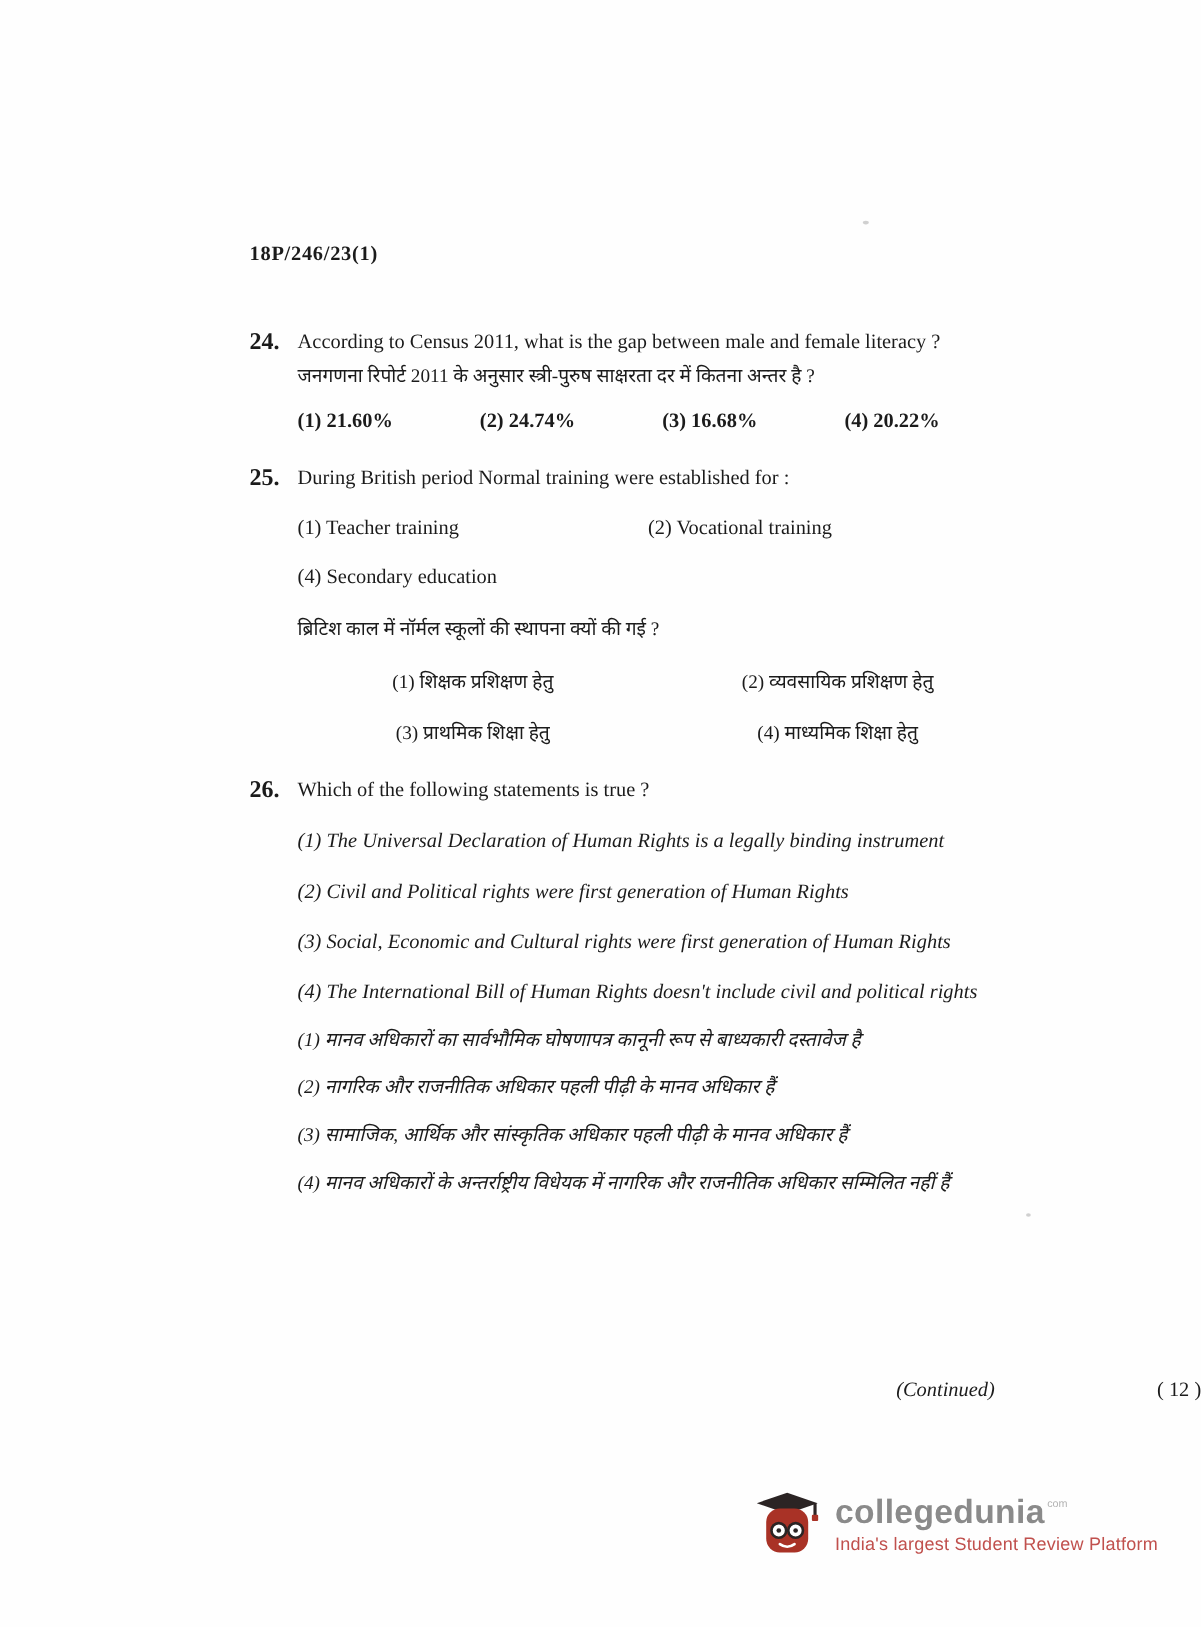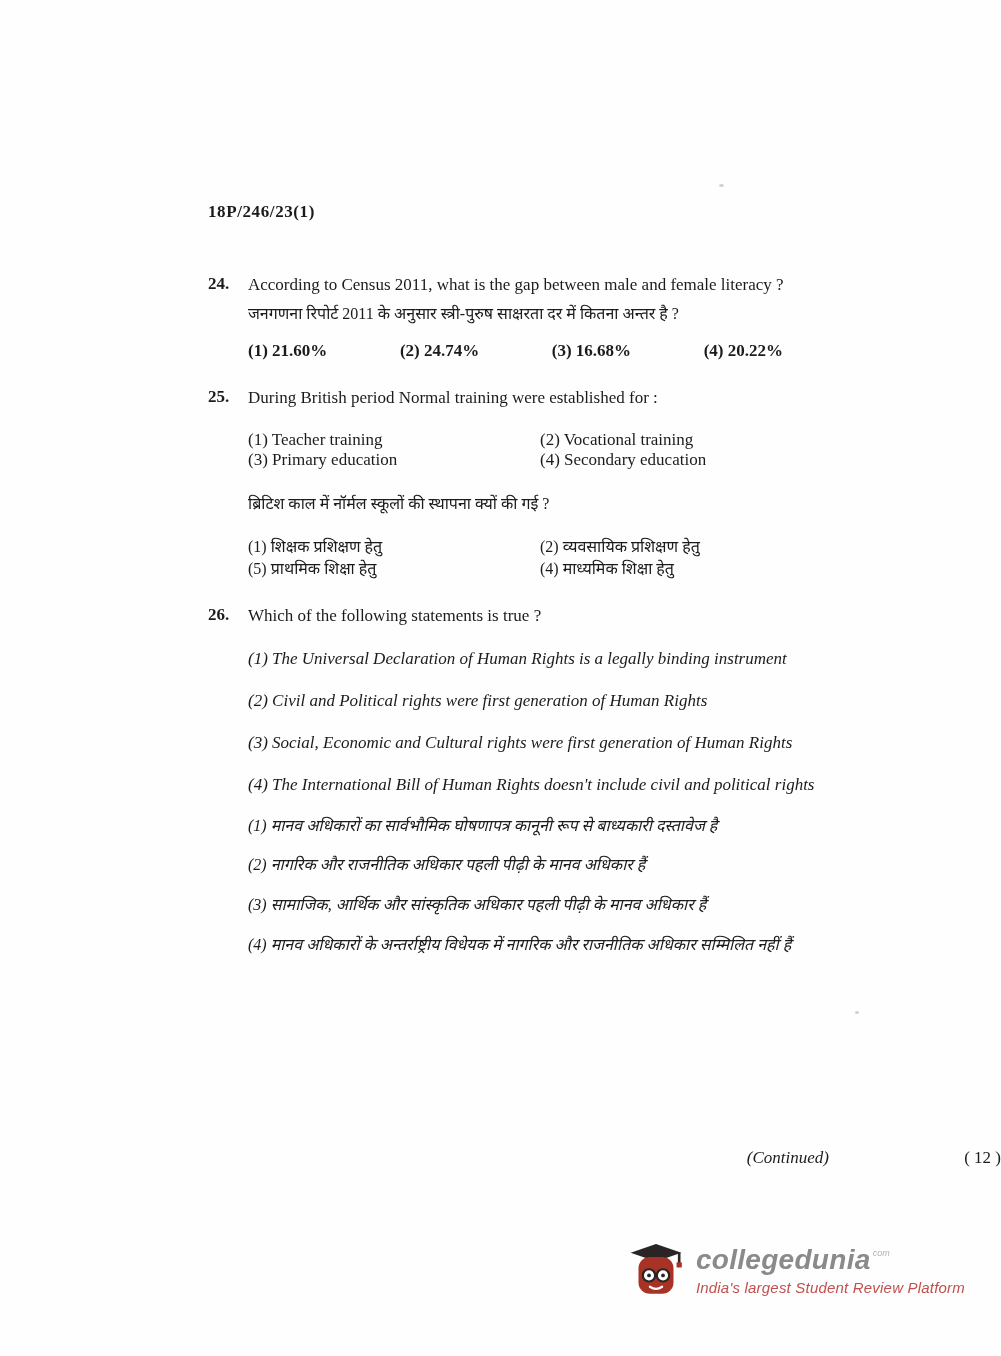--- a/index.html
+++ b/index.html
@@ -21,41 +21,42 @@
   .paper-code {
     font-size: 17px;
     font-weight: 600;
     letter-spacing: 0.6px;
     margin-bottom: 52px;
   }
   .question { margin-top: 26px; }
   .qrow { display: flex; align-items: flex-start; }
   .qnum {
     flex: 0 0 40px;
-    font-size: 17px;
+    font-size: 20px;
     font-weight: 600;
   }
   .qbody { flex: 1 1 auto; }
   .en { margin: 0; font-size: 17px; line-height: 1.35; }
   .hi { margin: 5px 0 0 0; font-size: 16px; line-height: 1.45; }
   .opts-inline {
     display: flex;
     justify-content: space-between;
     width: 535px;
     margin-top: 16px;
     font-size: 17px;
     font-weight: 600;
   }
   .opts-grid {
     display: grid;
     grid-template-columns: 292px auto;
+    row-gap: 21px;
     margin-top: 20px;
     font-size: 17px;
   }
-  .opts-grid.hi-grid { font-size: 16px; }
+  .opts-grid.hi-grid { font-size: 16px; text-align: center; }
   .hi-question { margin-top: 22px; }
   .opt-par {
     margin: 20px 0 0 0;
     padding-left: 30px;
     text-indent: -30px;
     font-size: 17px;
     line-height: 1.3;
     font-style: italic;
   }
   .opt-par.hi-par { font-size: 16px; margin-top: 19px; }
@@ -75,21 +76,21 @@
   }
   .logo {
     position: absolute;
     top: 1243px;
     right: 36px;
     display: flex;
     align-items: center;
     gap: 12px;
     font-family: "Liberation Sans", sans-serif;
   }
-  .logo-text { display: flex; flex-direction: column; font-style: italic; }
+  .logo-text { display: flex; flex-direction: column; }
   .brand-row { display: flex; align-items: flex-start; }
   .brand-name {
     font-size: 28px;
     font-weight: 700;
     color: #8a8a8a;
     letter-spacing: 0.3px;
     line-height: 1;
   }
   .brand-tld {
     font-size: 9px;
@@ -141,28 +142,27 @@
     </section>
 
     <section class="question">
       <div class="qrow">
         <span class="qnum">25.</span>
         <div class="qbody">
           <p class="en">During British period Normal training were established for :</p>
           <div class="opts-grid">
             <span>(1) Teacher training</span>
             <span>(2) Vocational training</span>
-            <span>(3) Primary education</span>
             <span>(4) Secondary education</span>
           </div>
           <p class="hi hi-question">ब्रिटिश काल में नॉर्मल स्कूलों की स्थापना क्यों की गई ?</p>
           <div class="opts-grid hi-grid">
             <span>(1) शिक्षक प्रशिक्षण हेतु</span>
             <span>(2) व्यवसायिक प्रशिक्षण हेतु</span>
-            <span>(5) प्राथमिक शिक्षा हेतु</span>
+            <span>(3) प्राथमिक शिक्षा हेतु</span>
             <span>(4) माध्यमिक शिक्षा हेतु</span>
           </div>
         </div>
       </div>
     </section>
 
     <section class="question">
       <div class="qrow">
         <span class="qnum">26.</span>
         <div class="qbody">

